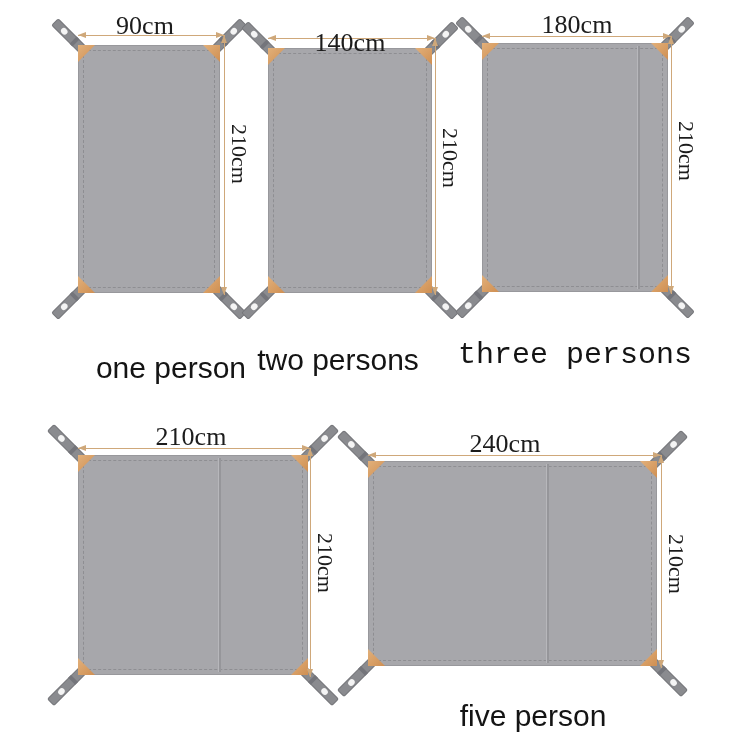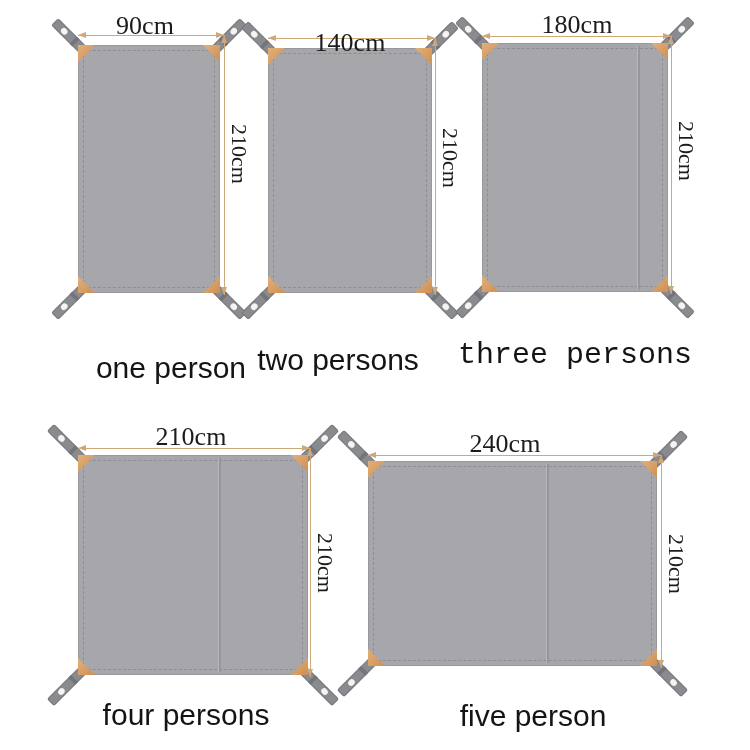--- a/index.html
+++ b/index.html
@@ -245,21 +245,20 @@
     <div class="dim-h">
         <i class="ah left"></i>
         <i class="ah right"></i>
       </div>
     <div class="dim-label-h">210cm</div>
     <div class="dim-v">
         <i class="ah up"></i>
         <i class="ah down"></i>
       </div>
     <div class="dim-label-v">210cm</div>
-    <div class="caption">four persons</div>
   </div>
 
   <div class="mat m5">
     <div class="strap tl">
         <i class="band"></i>
         <i class="hole"></i>
       </div>
     <div class="strap tr">
         <i class="band"></i>
         <i class="hole"></i>

